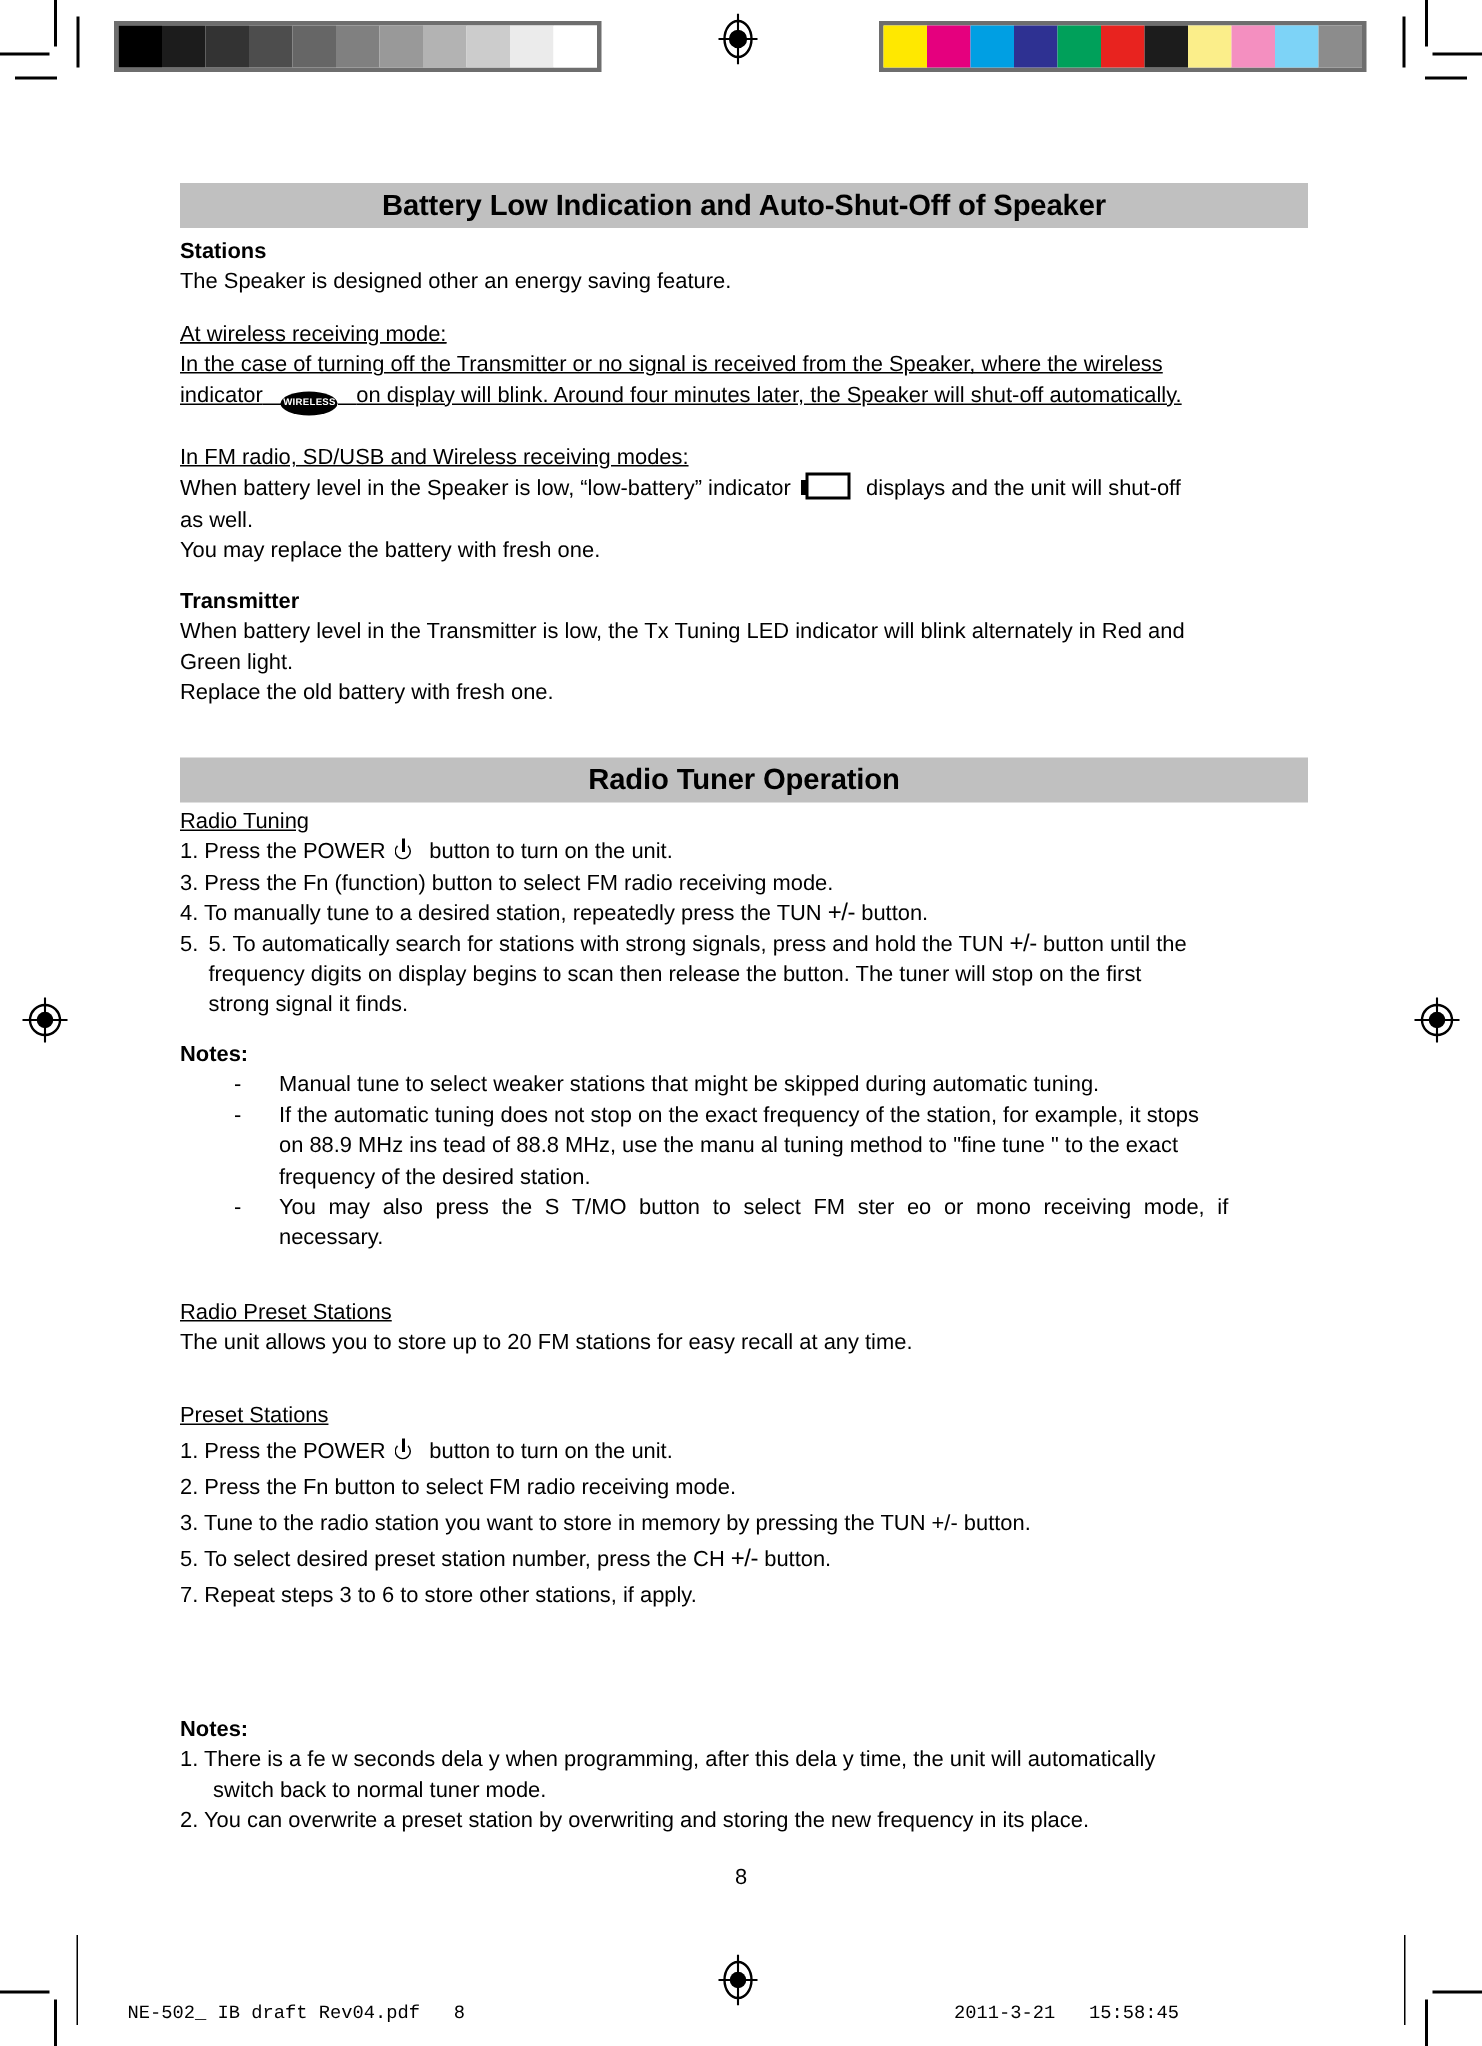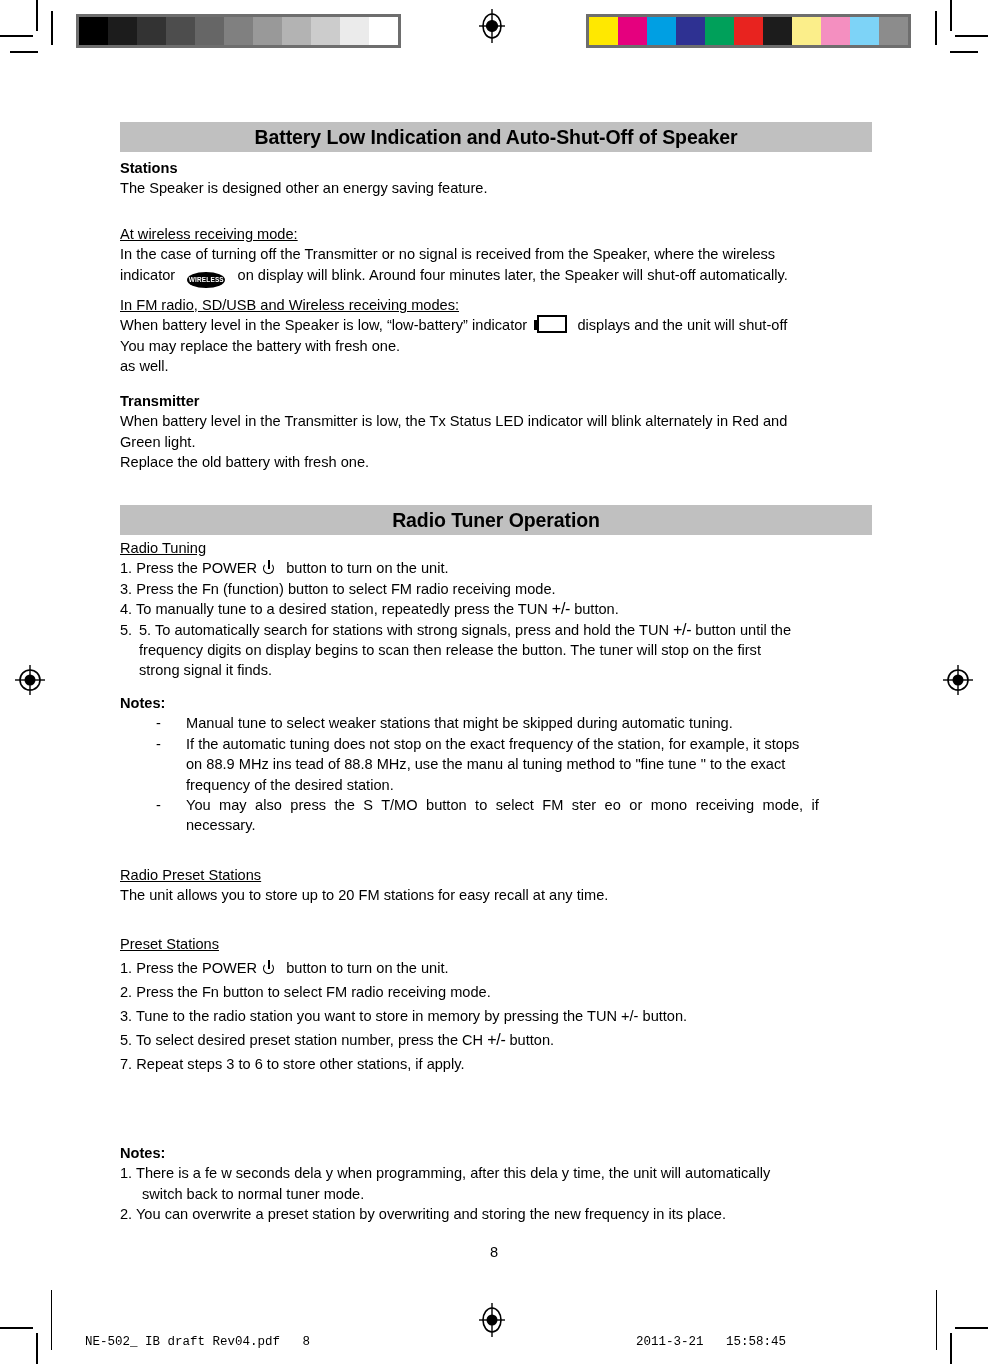--- a/index.html
+++ b/index.html
@@ -278,48 +278,48 @@
   <div class="section-header" style="top:122px;">
     <span>Battery Low Indication and Auto-Shut-Off of Speaker</span>
   </div>
   <div class="section-header-rule" style="left:868px; top:122px;"></div>
 
   <div class="body-block" style="top:158px;">
     <p class="bold">Stations</p>
     <p>The Speaker is designed other an energy saving feature.</p>
   </div>
 
-  <div class="body-block" style="top:224px;">
+  <div class="body-block" style="top:213px;text-decoration:underline;">
     <p>
       <span class="uline">At wireless receiving mode:</span>
     </p>
     <p>In the case of turning off the Transmitter or no signal is received from the Speaker, where the wireless</p>
     <p>
       <span>indicator</span>&nbsp;&nbsp;
       <span class="ico-wireless">WIRELESS</span>&nbsp;&nbsp;
       <span>on display will blink. Around four minutes later, the Speaker will shut-off automatically.</span>
     </p>
   </div>
 
   <div class="body-block" style="top:295px;">
     <p>
       <span class="uline">In FM radio, SD/USB and Wireless receiving modes:</span>
     </p>
     <p>
       <span>When battery level in the Speaker is low, “low-battery” indicator</span>&nbsp;
       <span class="ico-battery"></span>&nbsp;
       <span>displays and the unit will shut-off</span>
     </p>
+    <p>as well.</p>
     <p>You may replace the battery with fresh one.</p>
-    <p>as well.</p>
   </div>
 
   <div class="body-block" style="top:391px;">
     <p class="bold">Transmitter</p>
-    <p>When battery level in the Transmitter is low, the Tx Status LED indicator will blink alternately in Red and</p>
+    <p>When battery level in the Transmitter is low, the Tx Tuning LED indicator will blink alternately in Red and</p>
     <p>Green light.</p>
     <p>Replace the old battery with fresh one.</p>
   </div>
 
   <div class="section-header" style="top:505px;">
     <span>Radio Tuner Operation</span>
   </div>
 
   <div class="body-block" style="top:538px;">
     <p>

